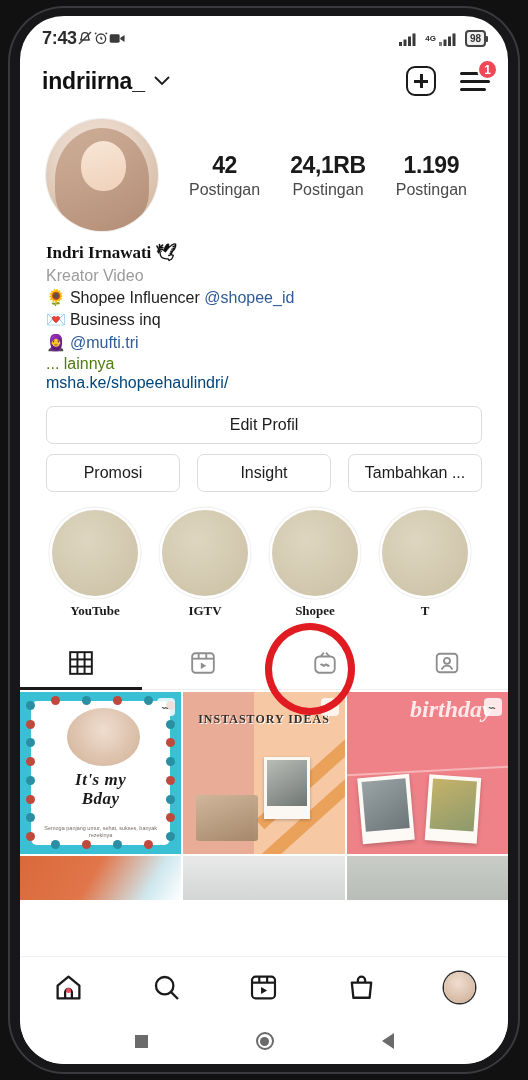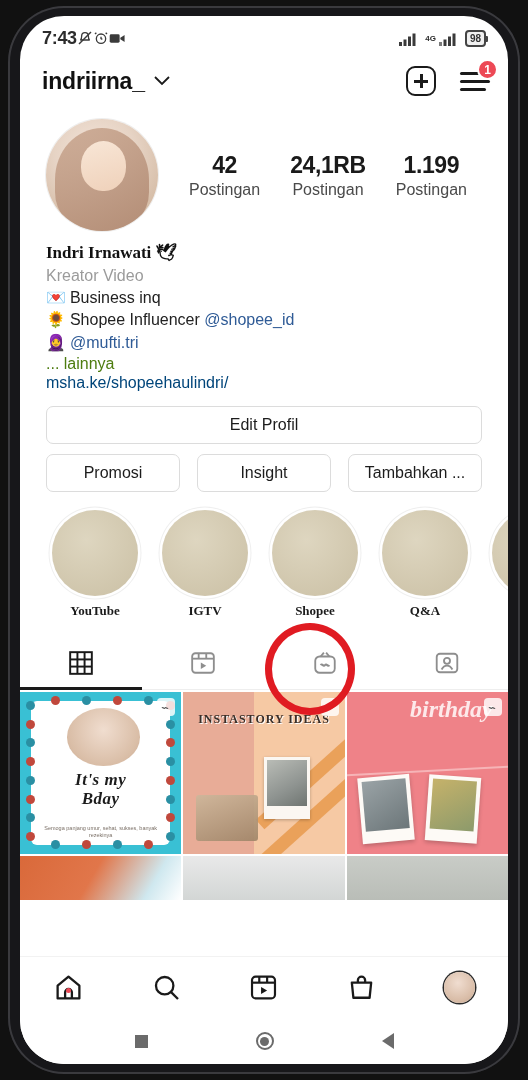--- a/index.html
+++ b/index.html
@@ -415,24 +415,24 @@
       </div>
     </div>
 
     <div class="bio">
       <div class="bio-name">
         <span>Indri Irnawati</span>
         <span>🕊</span>
       </div>
       <div class="bio-cat">Kreator Video</div>
       <div class="bio-line">
+        <span class="em">🌻</span><span>Shopee Influencer </span><span class="mention">@shopee_id</span>
+      </div>
+      <div class="bio-line">
         <span class="em">💌</span><span>Business inq</span>
-      </div>
-      <div class="bio-line">
-        <span class="em">🌻</span><span>Shopee Influencer </span><span class="mention">@shopee_id</span>
       </div>
       <div class="bio-line">
         <span class="em">🧕</span><span class="mention">@mufti.tri</span>
       </div>
       <div class="bio-more">... lainnya</div>
       <div class="bio-link">msha.ke/shopeehaulindri/</div>
     </div>
 
     <div class="actions">
       <div class="btn btn-wide">Edit Profil</div>
@@ -448,24 +448,20 @@
         <div class="hl-circ"></div>
         <div class="hl-lbl">YouTube</div>
       </div>
       <div class="hl">
         <div class="hl-circ"></div>
         <div class="hl-lbl">IGTV</div>
       </div>
       <div class="hl">
         <div class="hl-circ"></div>
         <div class="hl-lbl">Shopee</div>
-      </div>
-      <div class="hl">
-        <div class="hl-circ"></div>
-        <div class="hl-lbl">Q&amp;A</div>
       </div>
       <div class="hl">
         <div class="hl-circ"></div>
         <div class="hl-lbl">T</div>
       </div>
     </div>
 
     <div class="tabbar">
       <div class="tab active">
         <span>

